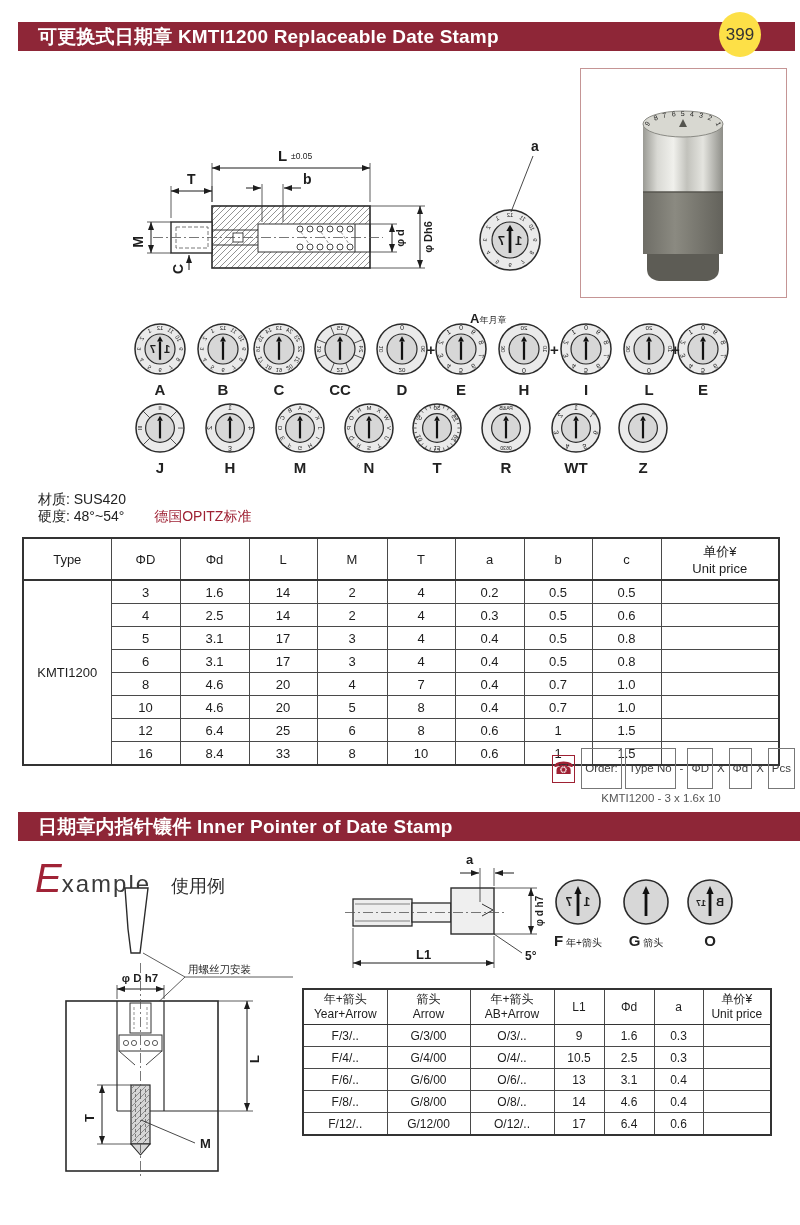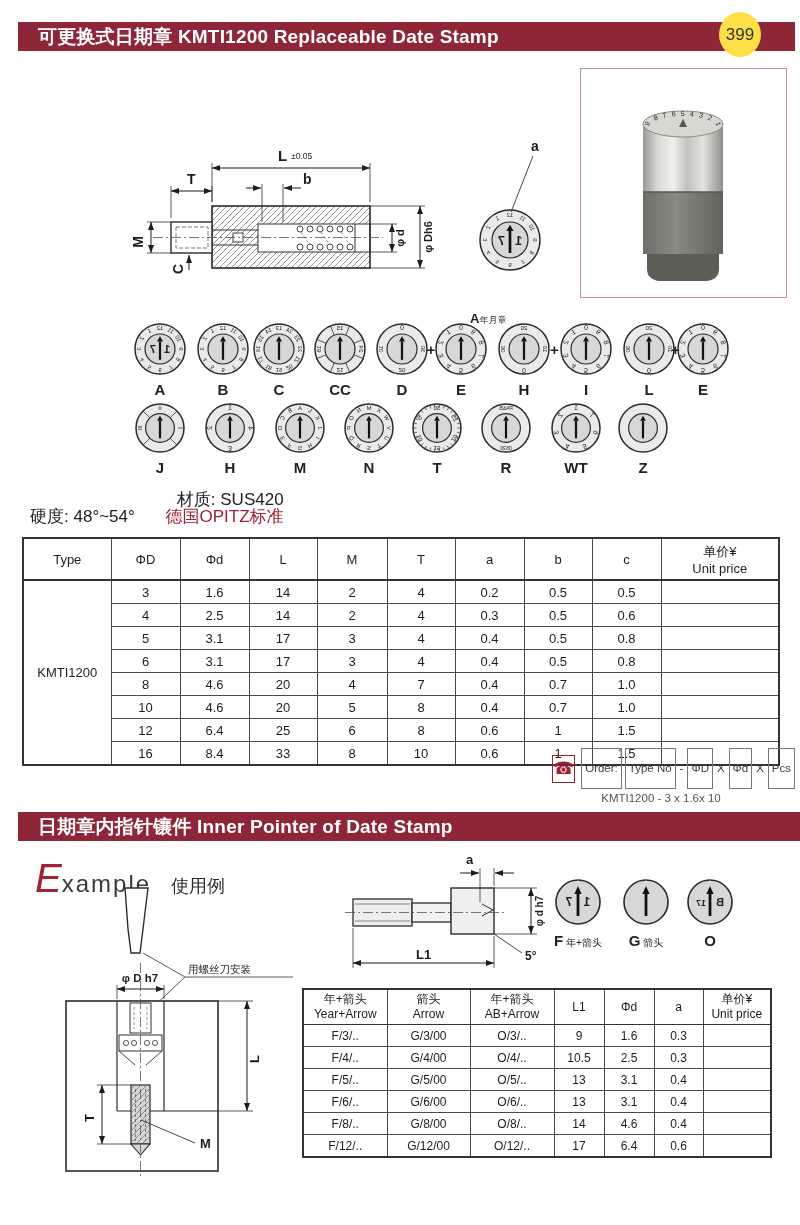--- a/index.html
+++ b/index.html
@@ -12,21 +12,21 @@
   .page-circle{position:absolute;left:719px;top:12px;width:42px;height:45px;background:#fde047;
        border-radius:50%;display:flex;align-items:center;justify-content:center;
        font-size:17px;color:#333;}
   
   .photo{position:absolute;left:580px;top:68px;width:205px;height:228px;border:1px solid #c59595;background:#fff;}
   
   .dial-wrap{position:absolute;text-align:center;}
   .dial-label{font-weight:bold;font-size:15px;color:#222;margin-top:1px;}
   .plus{position:absolute;font-size:15px;font-weight:bold;color:#222;}
   
-  .material{position:absolute;left:30px;top:491px;font-size:17px;color:#222;line-height:17px;text-align:right;}
+  .material{position:absolute;left:38px;top:491px;font-size:14px;color:#222;line-height:17px;}
   .material .std{color:#9e2133;font-weight:normal;margin-left:26px;}
   
   table{border-collapse:collapse;table-layout:fixed;}
   .dtable{position:absolute;border:2px solid #333;}
   .dtable td,.dtable th{border:1px solid #4a4a4a;text-align:center;padding:0;
        font-weight:normal;color:#1d1d1d;overflow:hidden;}
   #t1 td,#t1 th{font-size:13px;}
   #t1 thead th{height:40px;border-bottom:2px solid #333;}
   #t1 tbody td{height:22px;}
   #t2 td,#t2 th{font-size:12px;}
@@ -849,29 +849,20 @@
         <tr>
           <td>F/4/..</td>
           <td>G/4/00</td>
           <td>O/4/..</td>
           <td>10.5</td>
           <td>2.5</td>
           <td>0.3</td>
           <td></td>
         </tr>
         <tr>
-          <td>F/5/..</td>
-          <td>G/5/00</td>
-          <td>O/5/..</td>
-          <td>13</td>
-          <td>3.1</td>
-          <td>0.4</td>
-          <td></td>
-        </tr>
-        <tr>
           <td>F/6/..</td>
           <td>G/6/00</td>
           <td>O/6/..</td>
           <td>13</td>
           <td>3.1</td>
           <td>0.4</td>
           <td></td>
         </tr>
         <tr>
           <td>F/8/..</td>

